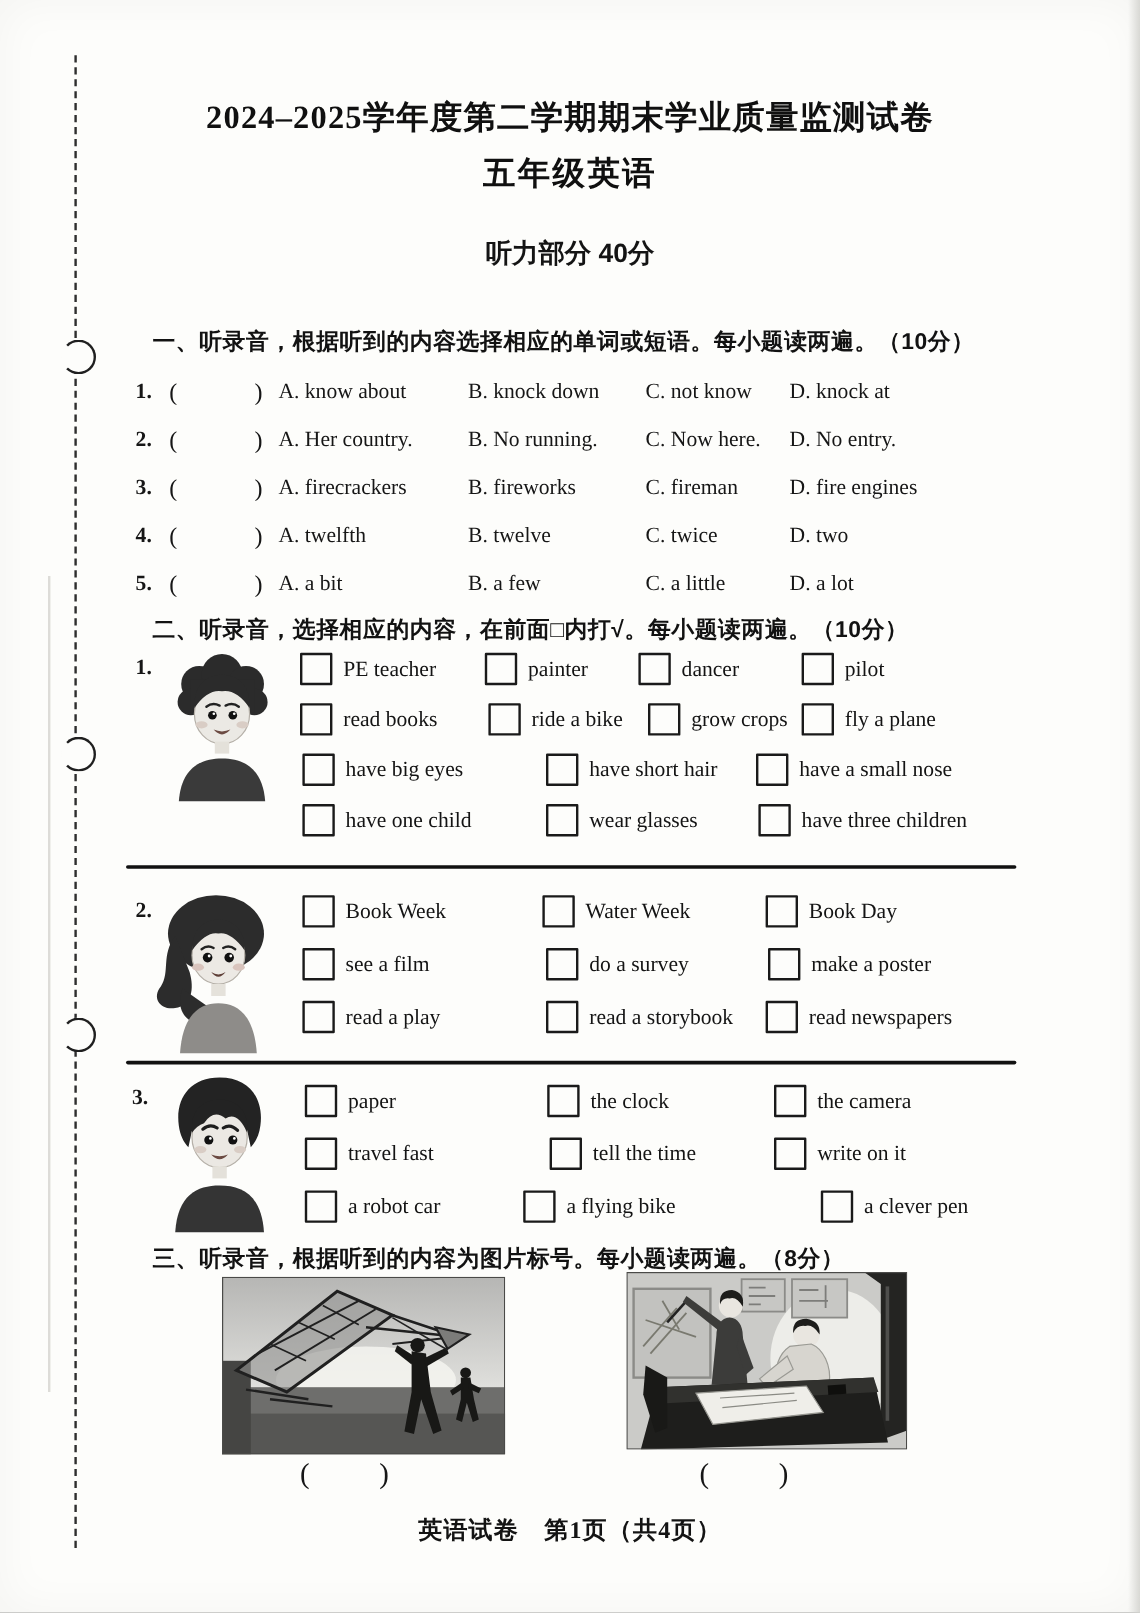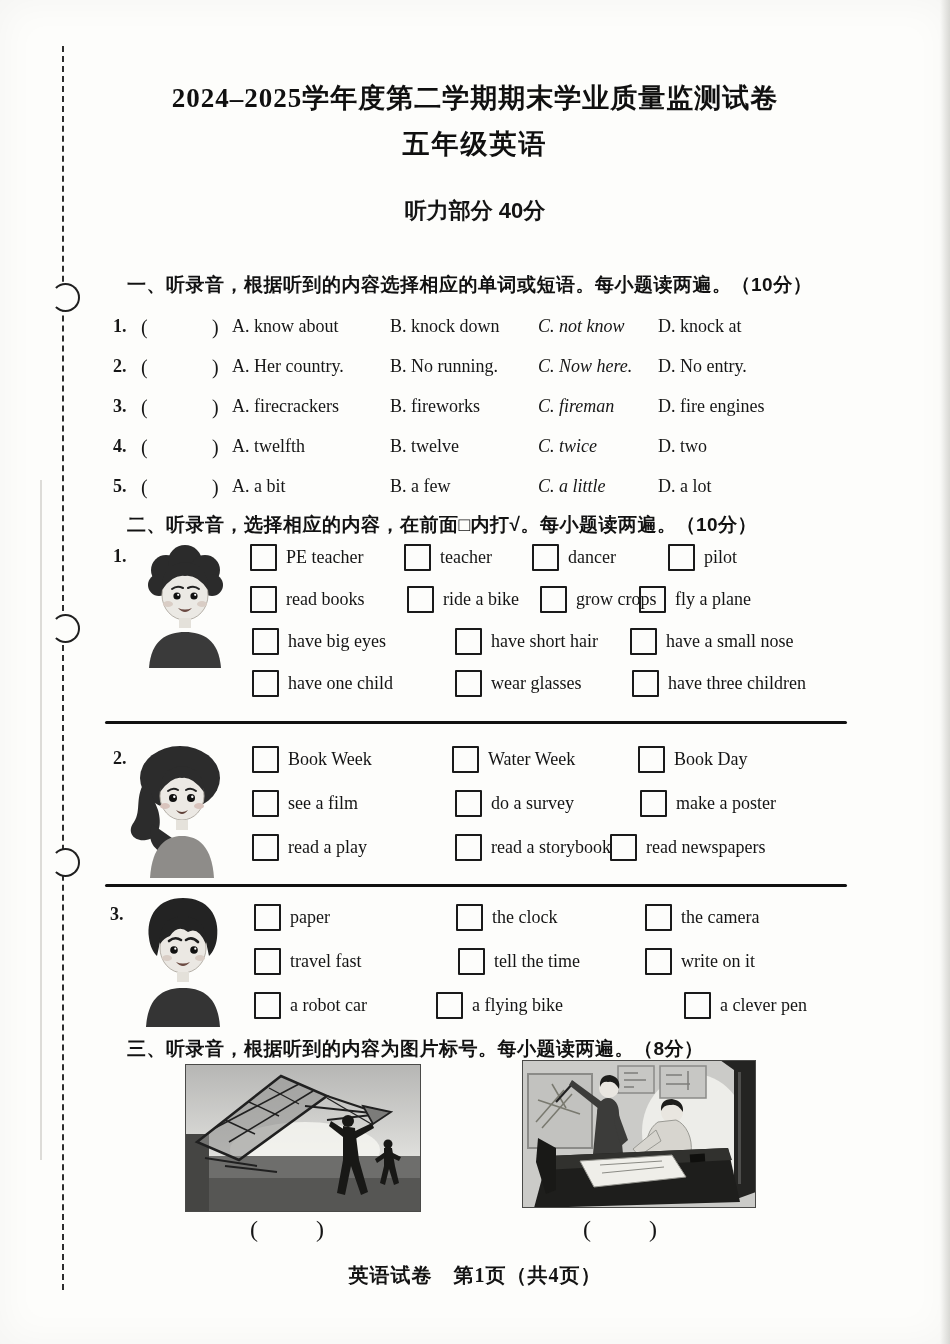--- a/index.html
+++ b/index.html
@@ -27,21 +27,21 @@
   .sec-head{position:absolute;left:127px;font-family:"Liberation Sans","DejaVu Sans",sans-serif;
     font-weight:bold;font-size:19px;color:#121212;letter-spacing:0.5px;}
   
   .q{position:absolute;left:0;width:100%;height:26px;font-size:18px;}
   .q span{position:absolute;white-space:nowrap;}
   .qnum{left:113px;font-weight:bold;}
   .po{left:141px;font-size:20px;}
   .pc{left:212px;font-size:20px;}
   .oa{left:232px;}
   .ob{left:390px;}
-  .oc{left:538px;font-style:italic;}
+  .oc{left:538px;}
   .od{left:658px;}
   
   .inum{position:absolute;font-size:18px;font-weight:bold;}
   .optrow{position:absolute;left:0;width:100%;height:30px;}
   .opt{position:absolute;top:0;display:flex;align-items:center;}
   .cb{width:23px;height:23px;border:2px solid #1a1a1a;background:transparent;flex:0 0 auto;
     border-radius:1px;}
   .lbl{margin-left:9px;font-size:18px;white-space:nowrap;color:#141414;}
   .divider{position:absolute;left:105px;width:742px;height:3px;background:#111;border-radius:2px;}
   
@@ -140,21 +140,21 @@
     <rect x="46" y="78" width="12" height="10" fill="#e4e1da"></rect>
     <path d="M16 128 C18 100 34 92 52 92 C70 92 86 100 88 128 Z" fill="#3a3a3a"></path>
   </svg>
   <div class="optrow" style="top:544px">
     <div class="opt" style="left:250px">
       <span class="cb"></span>
       <span class="lbl">PE teacher</span>
     </div>
     <div class="opt" style="left:404px">
       <span class="cb"></span>
-      <span class="lbl">teacher</span>
+      <span class="lbl">painter</span>
     </div>
     <div class="opt" style="left:532px">
       <span class="cb"></span>
       <span class="lbl">dancer</span>
     </div>
     <div class="opt" style="left:668px">
       <span class="cb"></span>
       <span class="lbl">pilot</span>
     </div>
   </div>
@@ -164,21 +164,21 @@
       <span class="lbl">read books</span>
     </div>
     <div class="opt" style="left:407px">
       <span class="cb"></span>
       <span class="lbl">ride a bike</span>
     </div>
     <div class="opt" style="left:540px">
       <span class="cb"></span>
       <span class="lbl">grow crops</span>
     </div>
-    <div class="opt" style="left:639px">
+    <div class="opt" style="left:668px">
       <span class="cb"></span>
       <span class="lbl">fly a plane</span>
     </div>
   </div>
   <div class="optrow" style="top:628px">
     <div class="opt" style="left:252px">
       <span class="cb"></span>
       <span class="lbl">have big eyes</span>
     </div>
     <div class="opt" style="left:455px">
@@ -258,21 +258,21 @@
   </div>
   <div class="optrow" style="top:834px">
     <div class="opt" style="left:252px">
       <span class="cb"></span>
       <span class="lbl">read a play</span>
     </div>
     <div class="opt" style="left:455px">
       <span class="cb"></span>
       <span class="lbl">read a storybook</span>
     </div>
-    <div class="opt" style="left:610px">
+    <div class="opt" style="left:638px">
       <span class="cb"></span>
       <span class="lbl">read newspapers</span>
     </div>
   </div>
 
   <div class="divider" style="top:884px"></div>
 
   <div class="inum" style="left:110px;top:904px">3.</div>
   <svg class="abs" style="left:126px;top:892px" width="114" height="135" viewBox="0 0 114 135">
     <path d="M57 6 C32 6 20 24 23 46 C24 54 27 60 31 64 L34 50 Q36 28 57 26 Q78 28 80 50 L83 64 C87 60 90 54 91 46 C94 24 82 6 57 6 Z" fill="#232323"></path>

